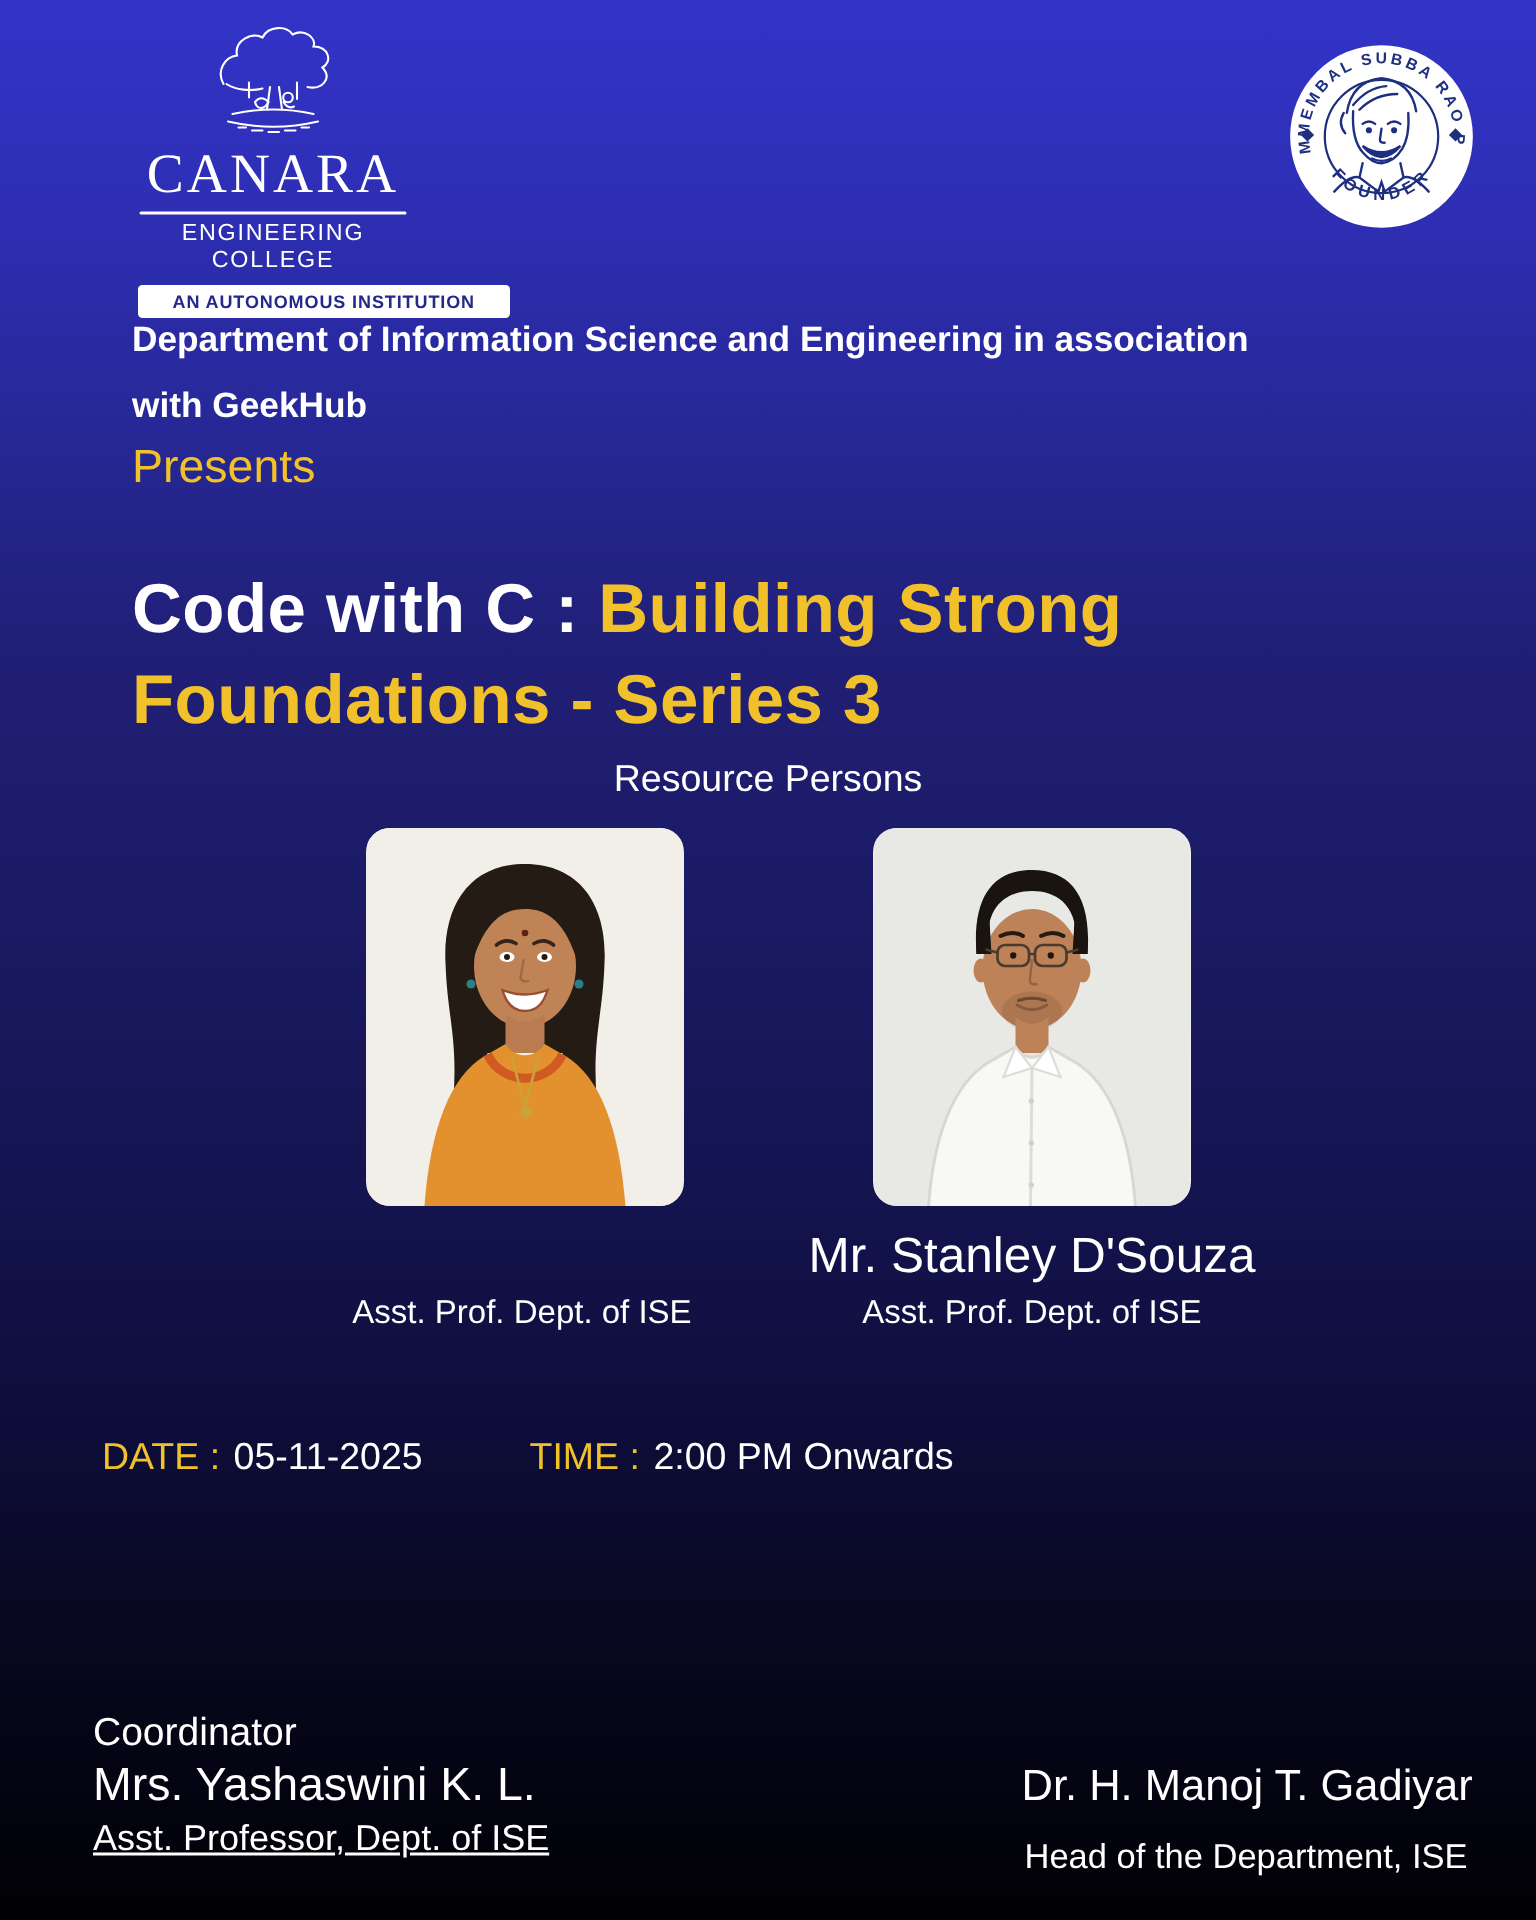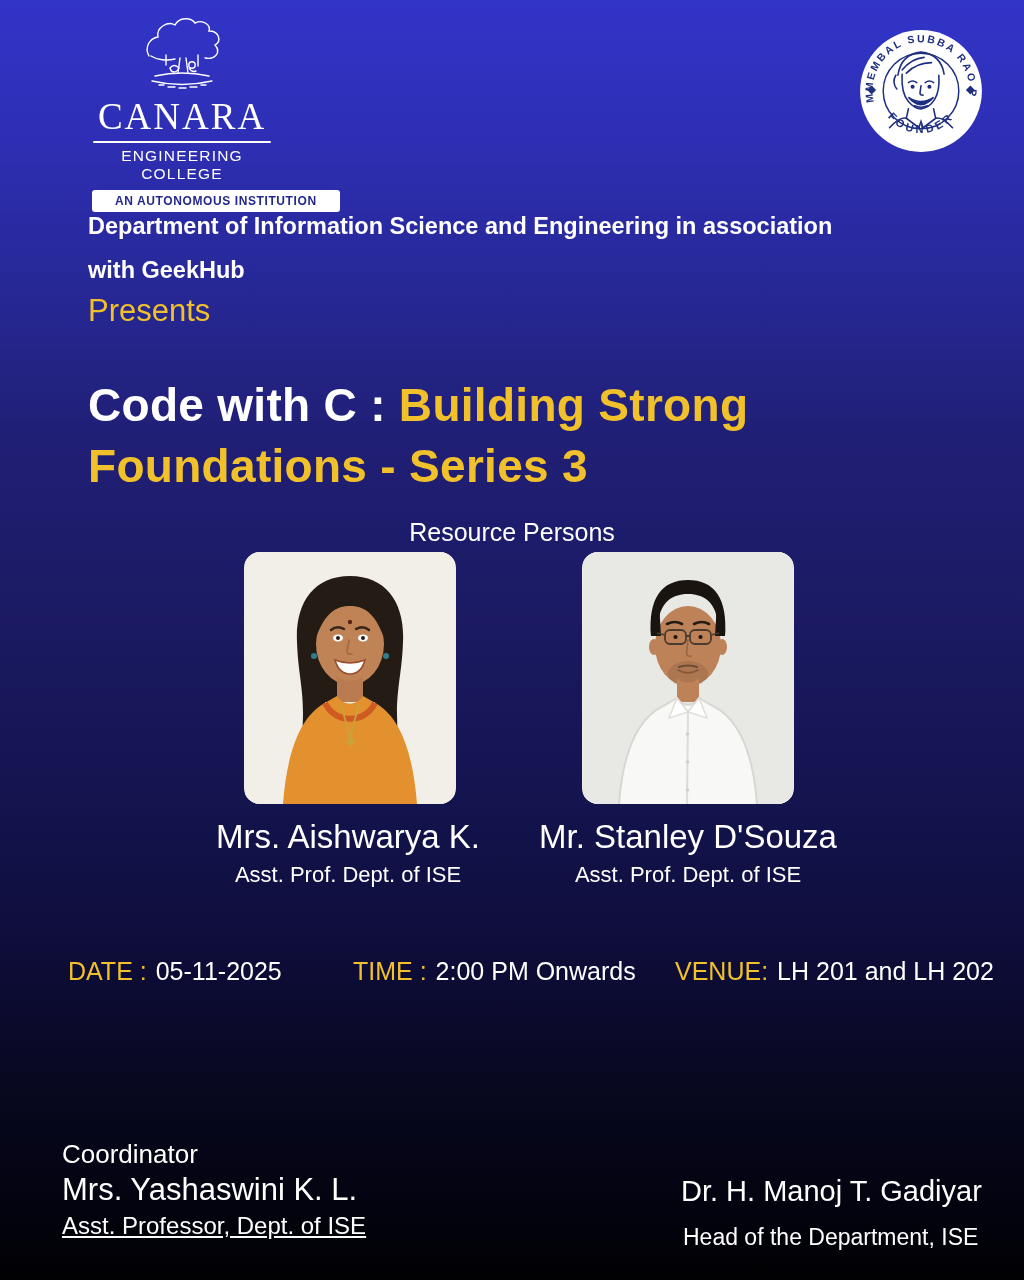--- a/index.html
+++ b/index.html
@@ -24,21 +24,21 @@
   .college-sub{font-size:15.5px;letter-spacing:1.2px;}
   .college-badge{display:inline-block;background:#ffffff;color:#23298b;font-size:12px;font-weight:bold;
     letter-spacing:.6px;padding:4px 23px;border-radius:3px;margin-top:7px;white-space:nowrap;}
   .seal{position:absolute;left:858px;top:28px;width:126px;height:126px;}
   
   .dept-line{position:absolute;left:88px;top:204px;width:790px;font-size:23.5px;font-weight:bold;line-height:44px;}
   .presents{position:absolute;left:88px;top:293px;font-size:31px;color:var(--yellow);}
   .event-title{position:absolute;left:88px;top:351px;width:830px;font-size:46px;font-weight:bold;line-height:61px;letter-spacing:.3px;margin-top:24px;}
   .event-title .hl{color:var(--yellow);}
   
-  .resource-heading{position:absolute;left:0;top:518px;width:1024px;text-align:center;font-size:25px;}
+  .resource-heading{position:absolute;left:0;top:505px;width:1024px;text-align:center;font-size:25px;}
   .photo-card{position:absolute;top:552px;width:212px;height:252px;border-radius:16px;overflow:hidden;background:#efede8;}
   .photo-card.left{left:244px;}
   .photo-card.right{left:582px;}
   .photo-card svg{display:block;width:100%;height:100%;}
   .person-name{position:absolute;top:818px;width:420px;text-align:center;font-size:33px;}
   .person-name.left{left:138px;}
   .person-name.right{left:478px;}
   .person-role{position:absolute;top:862px;width:420px;text-align:center;font-size:22px;}
   .person-role.left{left:138px;}
   .person-role.right{left:478px;}
@@ -174,33 +174,29 @@
       <path d="M36,252 C40,198 56,166 80,154 L94,146 C99,155 111,155 116,146 L130,154 C154,166 170,198 174,252" fill="none" stroke="#d8d8d2" stroke-width="2"></path>
       <path d="M94,146 L86,166 L105,160 Z" fill="#ffffff" stroke="#dddcd6" stroke-width="1.4"></path>
       <path d="M116,146 L124,166 L105,160 Z" fill="#ffffff" stroke="#dddcd6" stroke-width="1.4"></path>
       <path d="M105,160 L104,252" stroke="#dddcd6" stroke-width="2"></path>
       <circle cx="104.5" cy="182" r="1.8" fill="#d0cfc8"></circle>
       <circle cx="104.5" cy="210" r="1.8" fill="#d0cfc8"></circle>
       <circle cx="104.5" cy="238" r="1.8" fill="#d0cfc8"></circle>
     </svg>
   </div>
 
-  <div class="person-name left">Mrs. Aishwarya K.</div>
   <div class="person-name right">Mr. Stanley D'Souza</div>
   <div class="person-role left">Asst. Prof. Dept. of ISE</div>
   <div class="person-role right">Asst. Prof. Dept. of ISE</div>
 
   <div class="detail date">
     <span class="lbl">DATE :</span><span>05-11-2025</span>
   </div>
   <div class="detail time">
     <span class="lbl">TIME :</span><span>2:00 PM Onwards</span>
-  </div>
-  <div class="detail venue">
-    <span class="lbl">VENUE:</span><span>LH 201 and LH 202</span>
   </div>
 
 
   <div class="coord-label">Coordinator</div>
   <div class="coord-name">Mrs. Yashaswini K. L.</div>
   <div class="coord-role">Asst. Professor, Dept. of ISE</div>
   <div class="hod-name">Dr. H. Manoj T. Gadiyar</div>
   <div class="hod-role">Head of the Department, ISE</div>
 
 </div>

